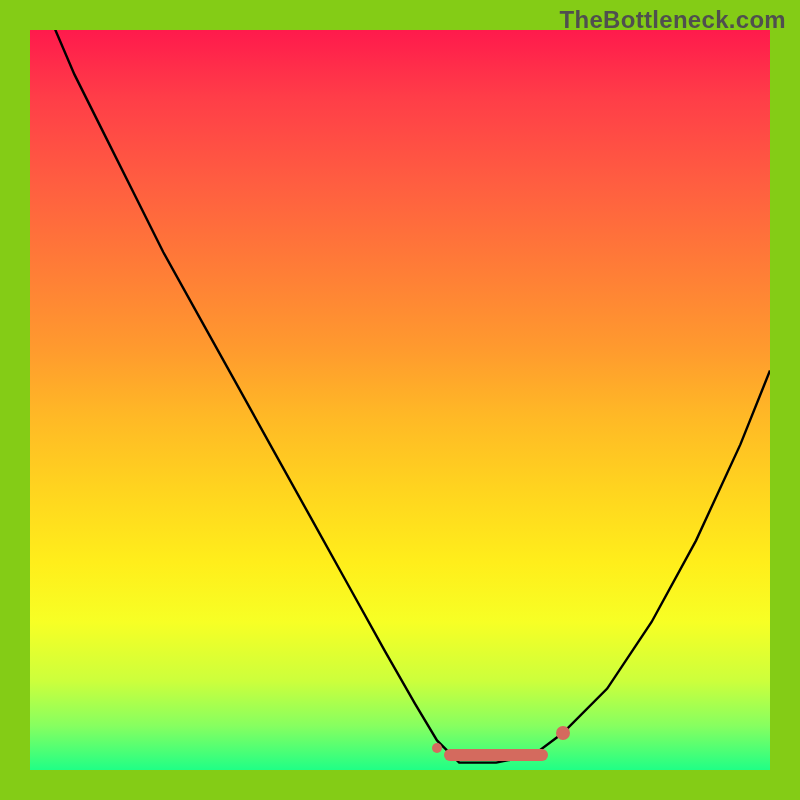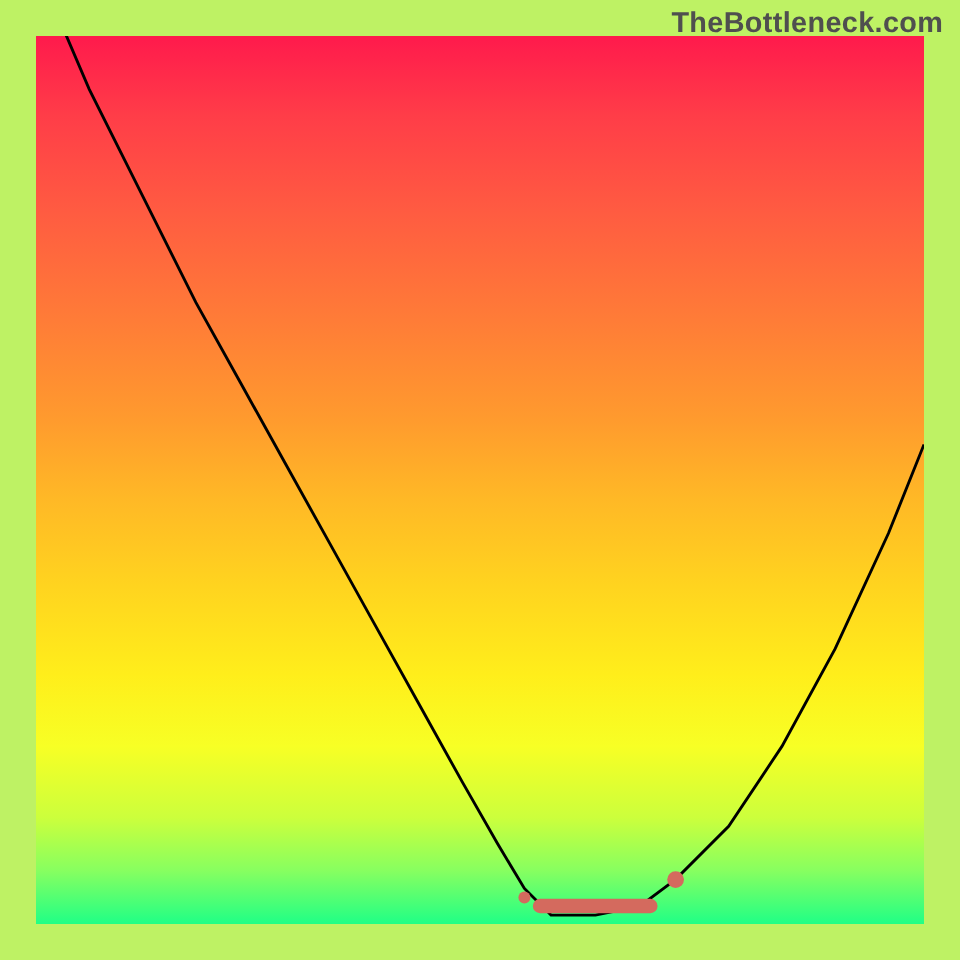--- a/index.html
+++ b/index.html
@@ -10,21 +10,21 @@
     background: #000;
     overflow: hidden;
     font-family: Arial, Helvetica, sans-serif;
   }
   .frame {
     position: absolute;
     left: 0;
     top: 0;
     width: 800px;
     height: 800px;
-    background: #bef264;
+    background: #84cc16;
   }
   .watermark {
     position: absolute;
     top: 6px;
     right: 14px;
     color: #4f4f4f;
     font-size: 24px;
     font-weight: 600;
     letter-spacing: 0.3px;
     pointer-events: none;

